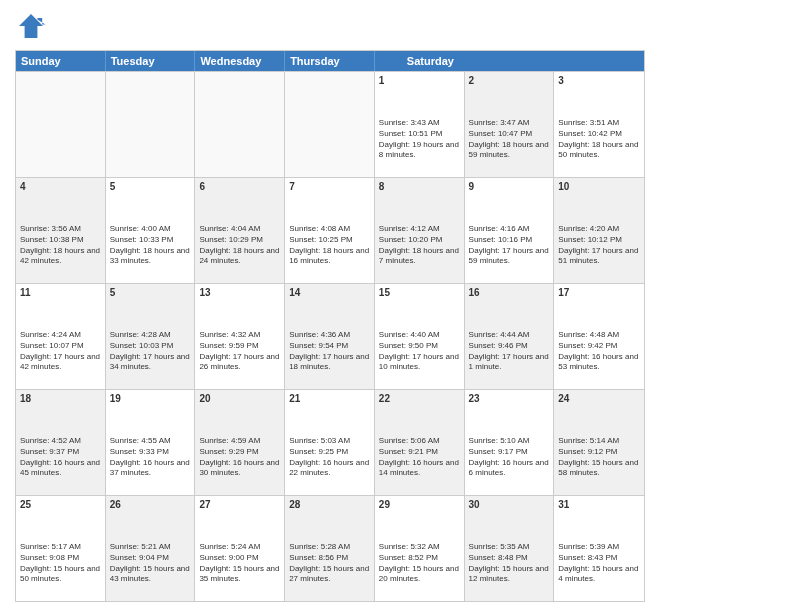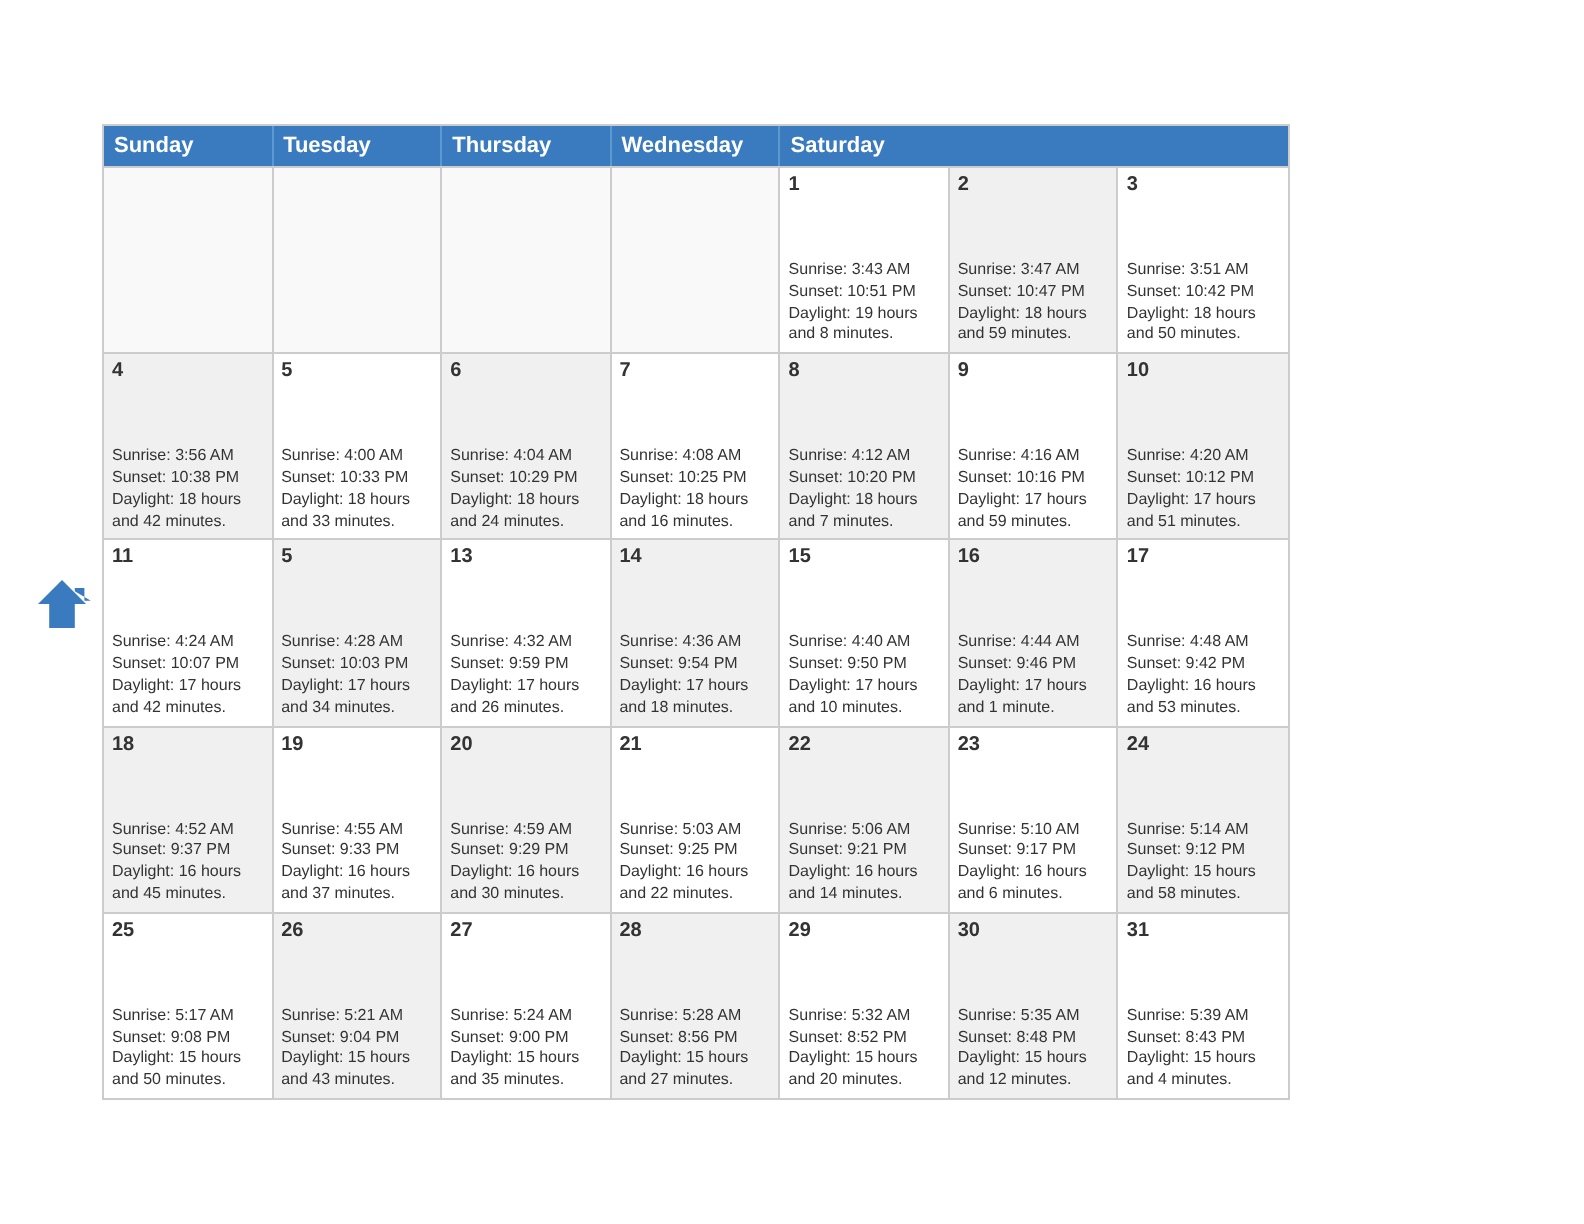--- a/index.html
+++ b/index.html
@@ -8,22 +8,21 @@
       background: #fff;
       width: 792px;
       height: 612px;
       overflow: hidden;
     }
     .page {
       width: 660px;
       height: 612px;
       padding: 10px 15px;
       display: flex;
-      flex-direction: row;
-      align-items: center;
+      flex-direction: column;
     }
     .header {
       display: flex;
       justify-content: space-between;
       align-items: flex-start;
       margin-bottom: 8px;
     }
     .logo {
       display: flex;
       align-items: center;
@@ -66,21 +65,21 @@
       background: #3a7abf;
     }
     .cal-header-cell {
       color: #fff;
       font-size: 11px;
       font-weight: bold;
       padding: 4px 5px;
       text-align: left;
       border-right: 1px solid #5a9ad0;
     }
-    .cal-header-cell:last-child { border-right: none; }
+    .cal-header-cell:last-child { border-right: none; margin-left: 27px; }
     .cal-body {
       flex: 1;
       display: flex;
       flex-direction: column;
     }
     .cal-row {
       display: grid;
       grid-template-columns: repeat(7, 1fr);
       flex: 1;
       border-top: 1px solid #ccc;
@@ -127,22 +126,22 @@
     <div class="title-area">
       <div class="month-title"></div>
       <div class="location"></div>
     </div>
   </div>
 
   <div class="calendar">
     <div class="cal-header">
     <div class="cal-header-cell">Sunday</div>
         <div class="cal-header-cell">Tuesday</div>
+        <div class="cal-header-cell">Wednesday</div>
         <div class="cal-header-cell">Thursday</div>
-        <div class="cal-header-cell">Wednesday</div>
         <div class="cal-header-cell">Saturday</div>
       </div>
     <div class="cal-body">
     <div class="cal-row">
           <div class="cal-cell empty"></div>
           <div class="cal-cell empty"></div>
           <div class="cal-cell empty"></div>
           <div class="cal-cell empty"></div>
           <div class="cal-cell">
             <span class="day-num">1</span>

